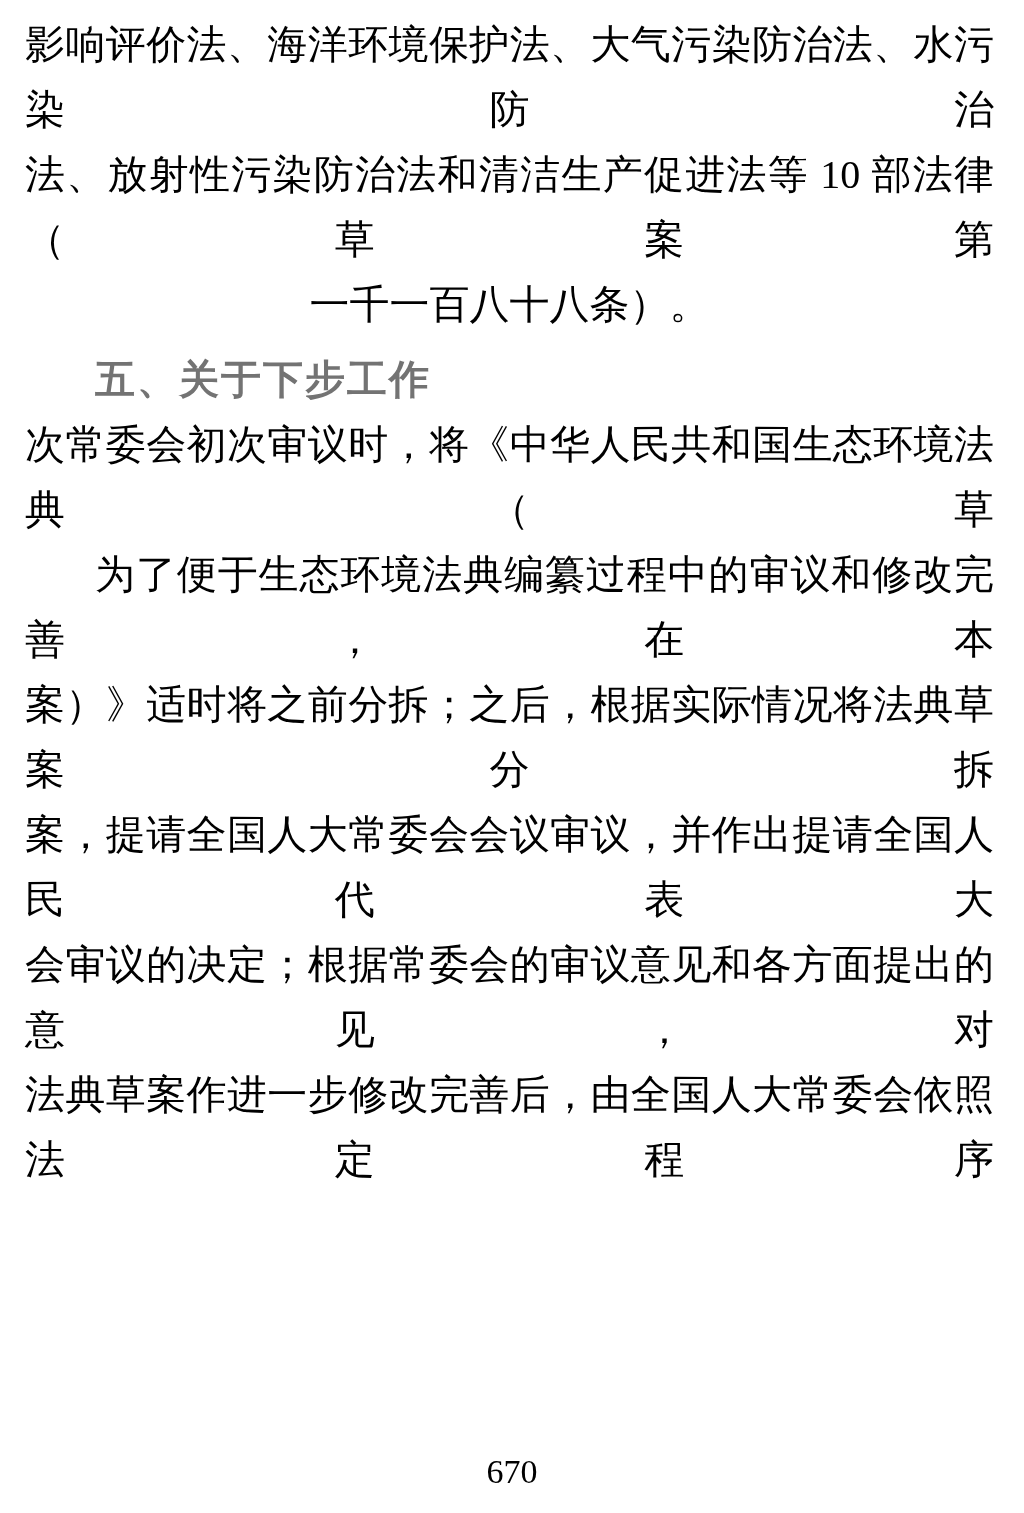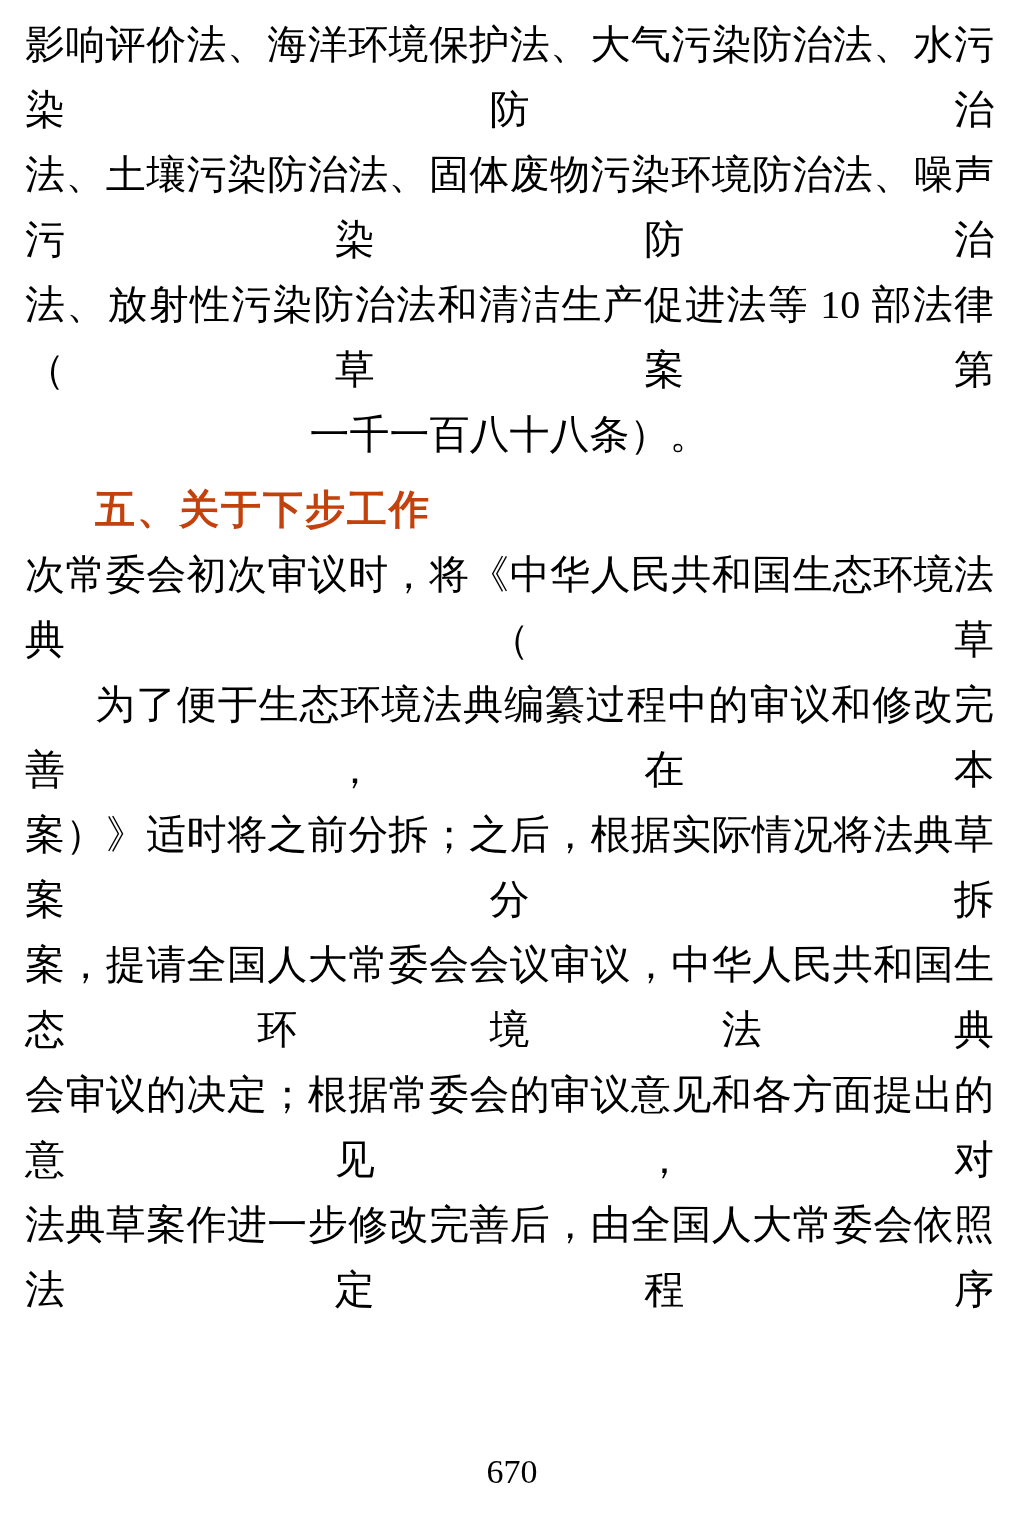--- a/index.html
+++ b/index.html
@@ -39,21 +39,21 @@
   }
   .heading {
     margin: 10px 4px 0 0;
     padding: 0 30px 0 25px;
     text-indent: 70px;
     font-family: "Liberation Sans", "DejaVu Sans", sans-serif;
     font-weight: 700;
     font-size: 40px;
     line-height: 65px;
     letter-spacing: 2px;
-    color: #c2410c;
+    color: #737373;
   }
   .page-footer {
     position: absolute;
     left: 0;
     bottom: 22px;
     width: 100%;
     text-align: center;
   }
   .page-number {
     font-family: "Liberation Serif", "DejaVu Serif", serif;
@@ -63,32 +63,31 @@
 </style>
 </head>
 <body>
 
 <div class="page">
 
   <div class="text-area">
 
     <section>
       <p class="line j">影响评价法、海洋环境保护法、大气污染防治法、水污染防治</p>
-      <p class="line j">法、土壤污染防治法、固体废物污染环境防治法、噪声污染防治</p>
       <p class="line j">法、放射性污染防治法和清洁生产促进法等 10 部法律（草案第</p>
       <p class="line">一千一百八十八条）。</p>
     </section>
 
     <h2 class="heading">五、关于下步工作</h2>
 
     <section>
       <p class="line j">次常委会初次审议时，将《中华人民共和国生态环境法典（草</p>
       <p class="line j indent">为了便于生态环境法典编纂过程中的审议和修改完善，在本</p>
       <p class="line j">案）》适时将之前分拆；之后，根据实际情况将法典草案分拆</p>
-      <p class="line j">案，提请全国人大常委会会议审议，中华人民共和国生态环境法典</p>
+      <p class="line j">案，提请全国人大常委会会议审议，并作出提请全国人民代表大</p>
       <p class="line j">会审议的决定；根据常委会的审议意见和各方面提出的意见，对</p>
       <p class="line j">法典草案作进一步修改完善后，由全国人大常委会依照法定程序</p>
 
     </section>
 
   </div>
 
   <footer class="page-footer">
     <span class="page-number">670</span>
   </footer>

